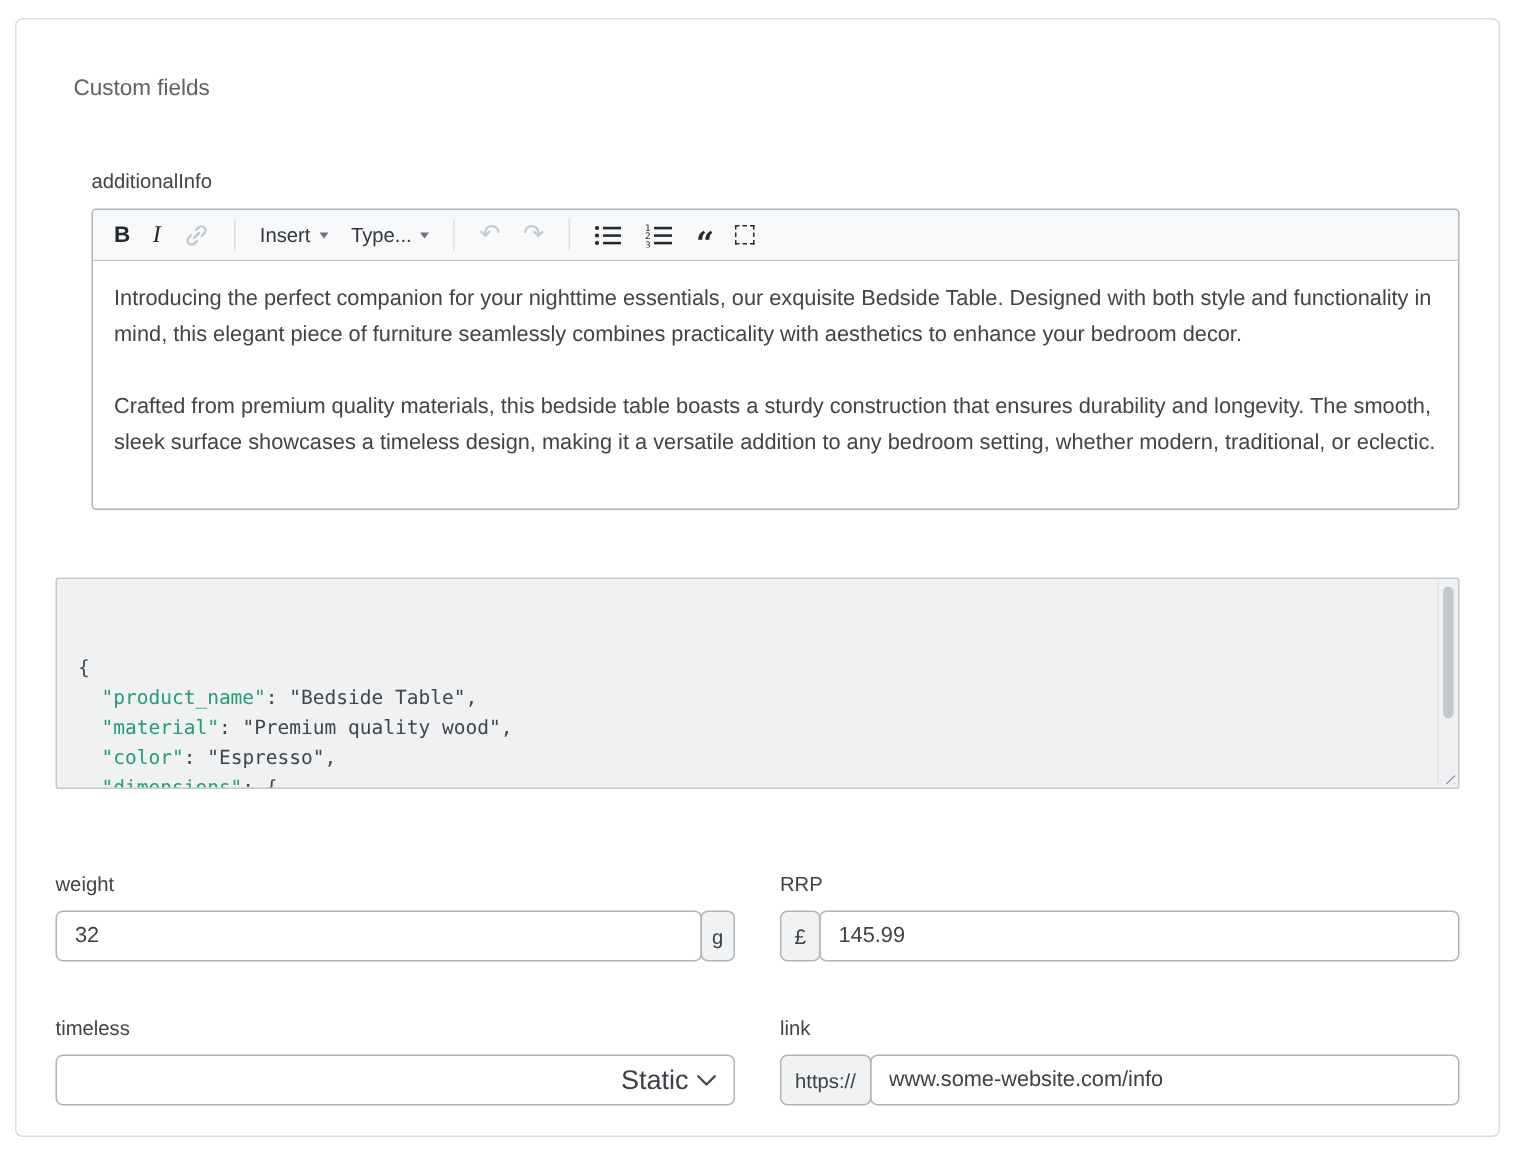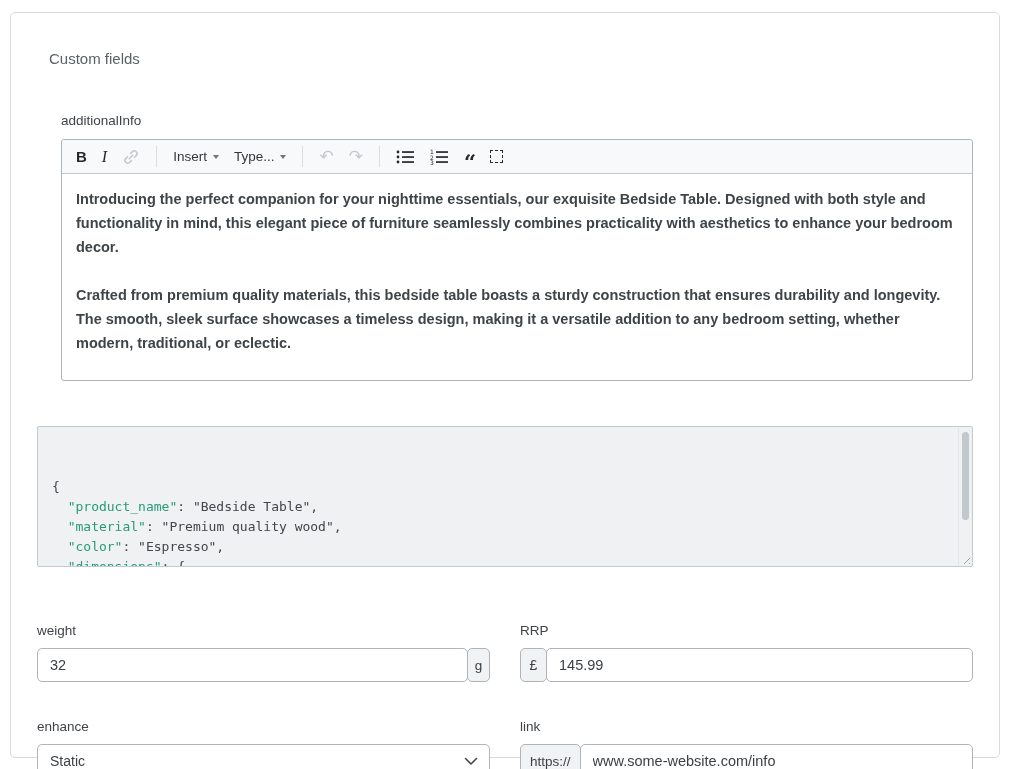--- a/index.html
+++ b/index.html
@@ -56,21 +56,20 @@
   .tb-disabled { color: #c5c9cd; }
   .tb-arrow { font-family: "DejaVu Sans", sans-serif; font-size: 17px; line-height: 1; }
   .tb-quote {
     font-family: "DejaVu Serif", serif; font-weight: 700; font-size: 21px;
     line-height: 10px; transform: translateY(5px); letter-spacing: -1px;
   }
   .frame-ic { width: 13px; height: 13px; border: 1.6px dashed #26292c; display: inline-block; }
   .rte-content {
     padding: 13px 14px 1px 14px; min-height: 165px;
     border-radius: 0 0 3px 3px;
-    font-weight: bold;
   }
   .rte-content p { margin: 0 0 24px 0; font-size: 14.5px; line-height: 24px; color: #3f4449; }
   
   .section-specs { margin-top: 45px; }
   .code-box {
     position: relative; height: 141px; overflow: hidden;
     background: #eff1f2; border: 1px solid #c5cace; border-radius: 2px;
     padding: 10px 26px 0 14px;
     font-family: "DejaVu Sans Mono", monospace;
     font-size: 13px; line-height: 20px; color: #41464b;
@@ -110,23 +109,24 @@
     color: #3c4146; font-size: 13.5px; flex: 0 0 auto; z-index: 2;
   }
   .addon-suffix { width: 23px; margin-left: -1px; }
   .addon-prefix { margin-right: -1px; }
   .addon-currency { width: 27px; font-size: 14px; }
   .addon-protocol { padding: 0 9px; }
   .selwrap { position: relative; height: 34px; }
   .selwrap select {
     appearance: none; -webkit-appearance: none; -moz-appearance: none;
     width: 100%; height: 34px; border: 1px solid #aeb4ba; border-radius: 5px;
-    background: #ffffff; padding: 0 44px 0 12px;
-    font-family: "Liberation Sans", sans-serif; font-size: 14px; color: #3c4146;
+    background: #ffffff; padding: 0 30px 0 12px;
+    font-family: "Liberation Sans", sans-serif; font-size: 18px; color: #3c4146;
     outline: none;
+    text-align: right;
   }
   .sel-chevron { position: absolute; right: 12px; top: 13px; pointer-events: none; }
 </style>
 </head>
 <body>
 
 <div class="card">
 
   <h2 class="page-title">Custom fields</h2>
 
@@ -215,21 +215,21 @@
       <span class="field-label">RRP</span>
       <div class="igroup">
         <span class="addon addon-prefix addon-currency">£</span>
         <input class="tinput" type="text" value="145.99" style="">
       </div>
     </div>
   </div>
 
   <div class="row row-2">
     <div>
-      <span class="field-label">enhance</span>
+      <span class="field-label">timeless</span>
       <div class="selwrap">
         <select>
           <option>Static</option>
         </select>
         <svg class="sel-chevron" width="14" height="9" viewBox="0 0 14 9">
           <path d="M1.5 1.5 L7 7 L12.5 1.5" stroke="#45494d" stroke-width="1.6" fill="none" stroke-linecap="round" stroke-linejoin="round"></path>
         </svg>
       </div>
     </div>
     <div>

